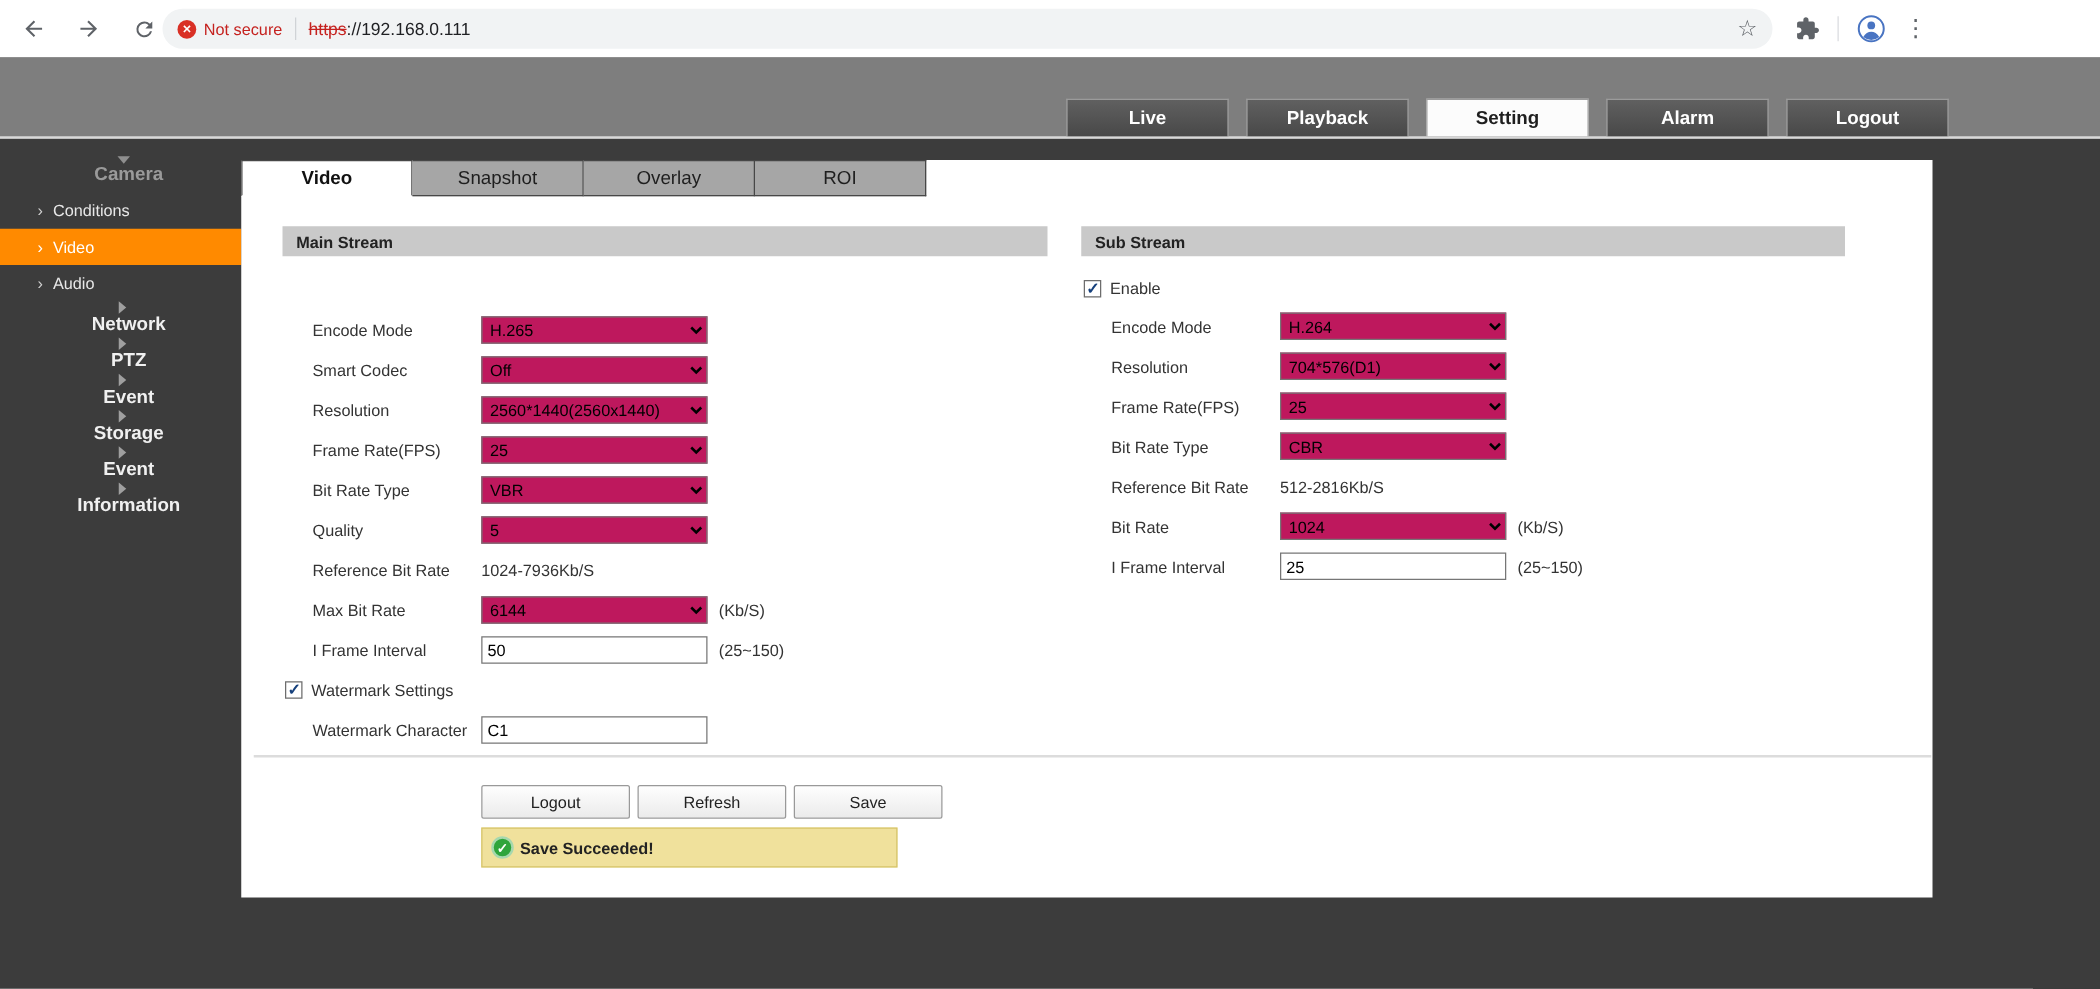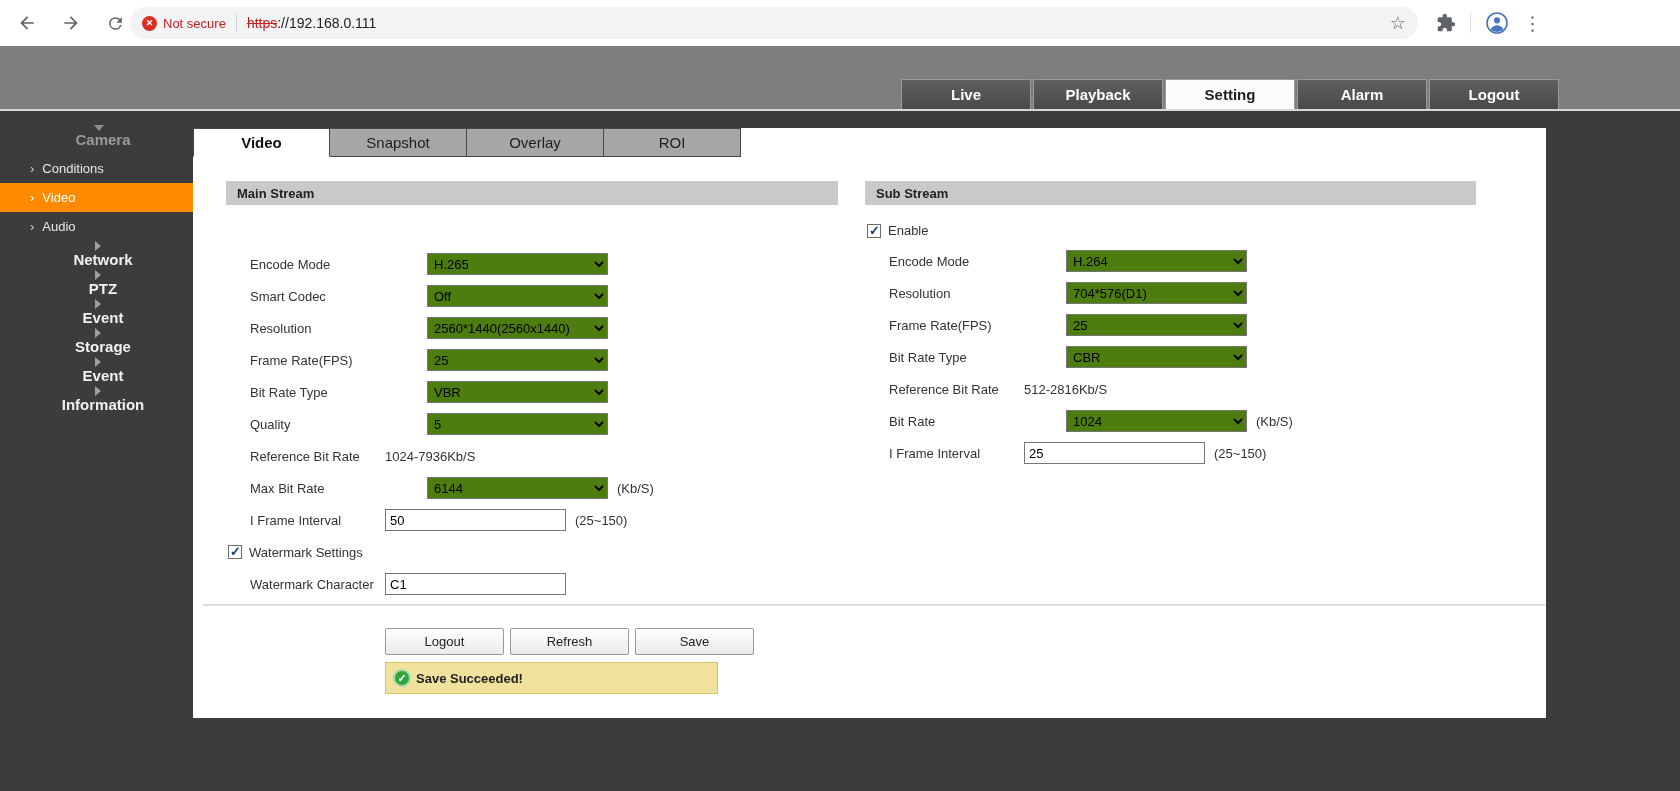--- a/index.html
+++ b/index.html
@@ -37,21 +37,21 @@
   .toolbar-divider { width:1px; height:20px; background:#dadce0; }
   .kebab { font-size:19px; color:#5f6368; cursor:pointer; line-height:1; }
 
   
   .band {
     height:65px; background:#7e7e7e; position:relative;
     border-bottom:2px solid #d8d8d8;
   }
   .hdr-tabs { position:absolute; right:121px; bottom:0; display:flex; }
   .hdr-tab {
-    width:130px; height:30px; margin-left:2px;
+    width:130px; height:30px; margin-left:14px;
     background:linear-gradient(#606060,#484848);
     border:1px solid #9b9b9b; border-bottom:none;
     color:#ffffff; font-weight:bold; font-size:15px;
     display:flex; align-items:center; justify-content:center; cursor:pointer;
   }
   .hdr-tab.active { background:#fcfcfc; color:#1f1f1f; }
 
   
   .body-dark { position:relative; height:678px; }
 
@@ -90,21 +90,21 @@
     height:24px; background:#c9c9c9; display:flex; align-items:center;
     padding-left:11px; font-weight:bold; font-size:13px; color:#222;
   }
   .rows-main { margin-top:43px; }
   .rows-sub  { margin-top:11px; }
   .frow { height:32px; display:flex; align-items:center; }
   .frow.enable-row { height:29px; }
   .flabel { width:135px; margin-left:24px; font-size:13px; color:#333; flex:none; }
   select.fctl {
     width:181px; height:22px; font-size:13px; font-family:inherit;
-    border:1px solid #767676; background:#4d7c0f; border-radius:0; padding-left:2px;margin-left:42px;
+    border:1px solid #767676; background:#be185d; border-radius:0; padding-left:2px;
   }
   input.fctl {
     width:181px; height:22px; font-size:13px; font-family:inherit;
     border:1px solid #767676; background:#fff; border-radius:0; padding:0 4px;
   }
   .fstatic { font-size:13px; color:#333; }
   .fsuffix { margin-left:9px; font-size:13px; color:#333; }
   .cb {
     appearance:none; -webkit-appearance:none; width:14px; height:14px;
     border:1px solid #6d6d6d; background:#fff; margin:0; position:relative; cursor:pointer; flex:none;

